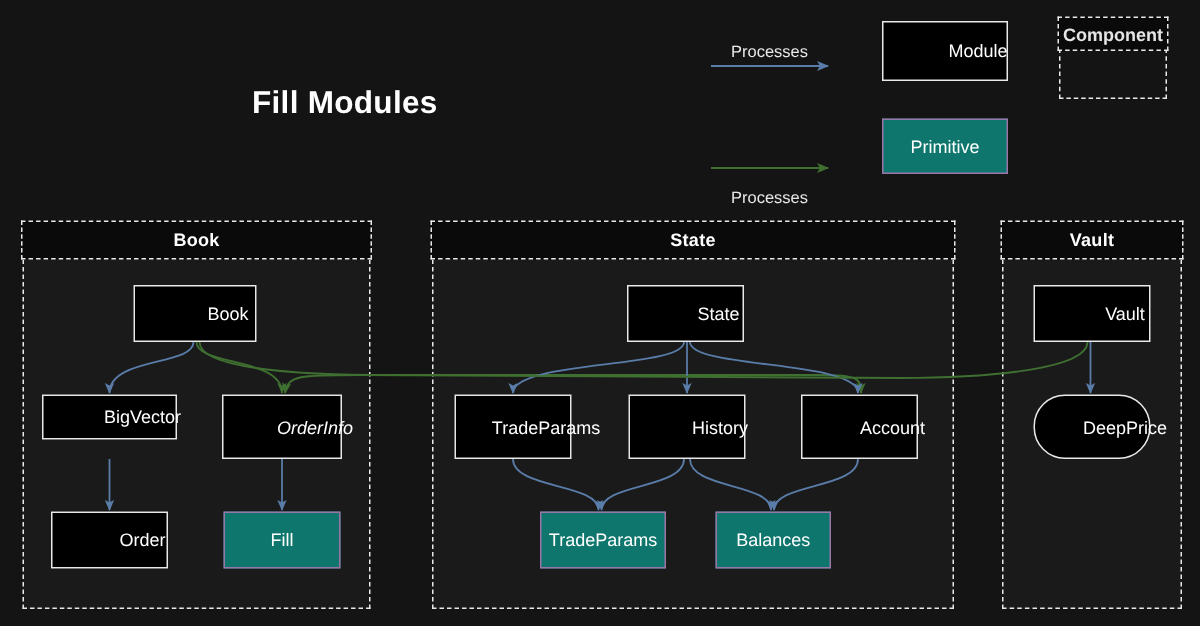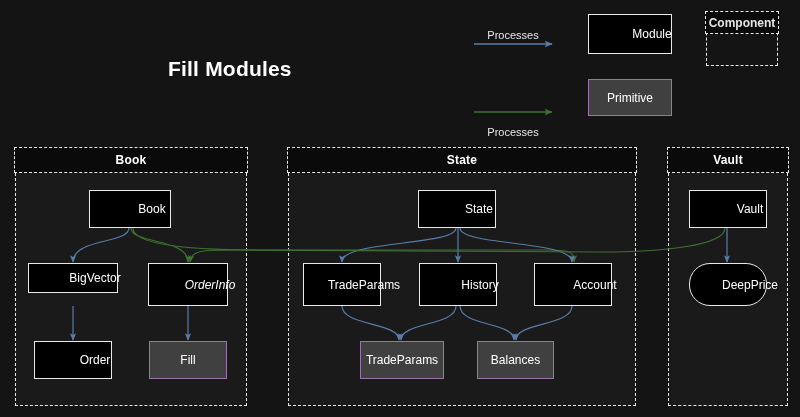--- a/index.html
+++ b/index.html
@@ -49,21 +49,21 @@
     justify-content: center;
     font-size: 12px;
     color: #ffffff;
   }
   .node-module {
     background: #000000;
     border: 1.3px solid #e9e9e9;
     padding-left: 44px;
   }
   .node-primitive {
-    background: #404040;
+    background: #0f766e;
     border: 1.3px solid #9a76a8;
   }
   .legend-component {
     position: absolute;
     box-sizing: border-box;
     border: 1.6px dashed #e9e9e9;
     background: transparent;
   }
   .legend-component-header {
     position: absolute;

